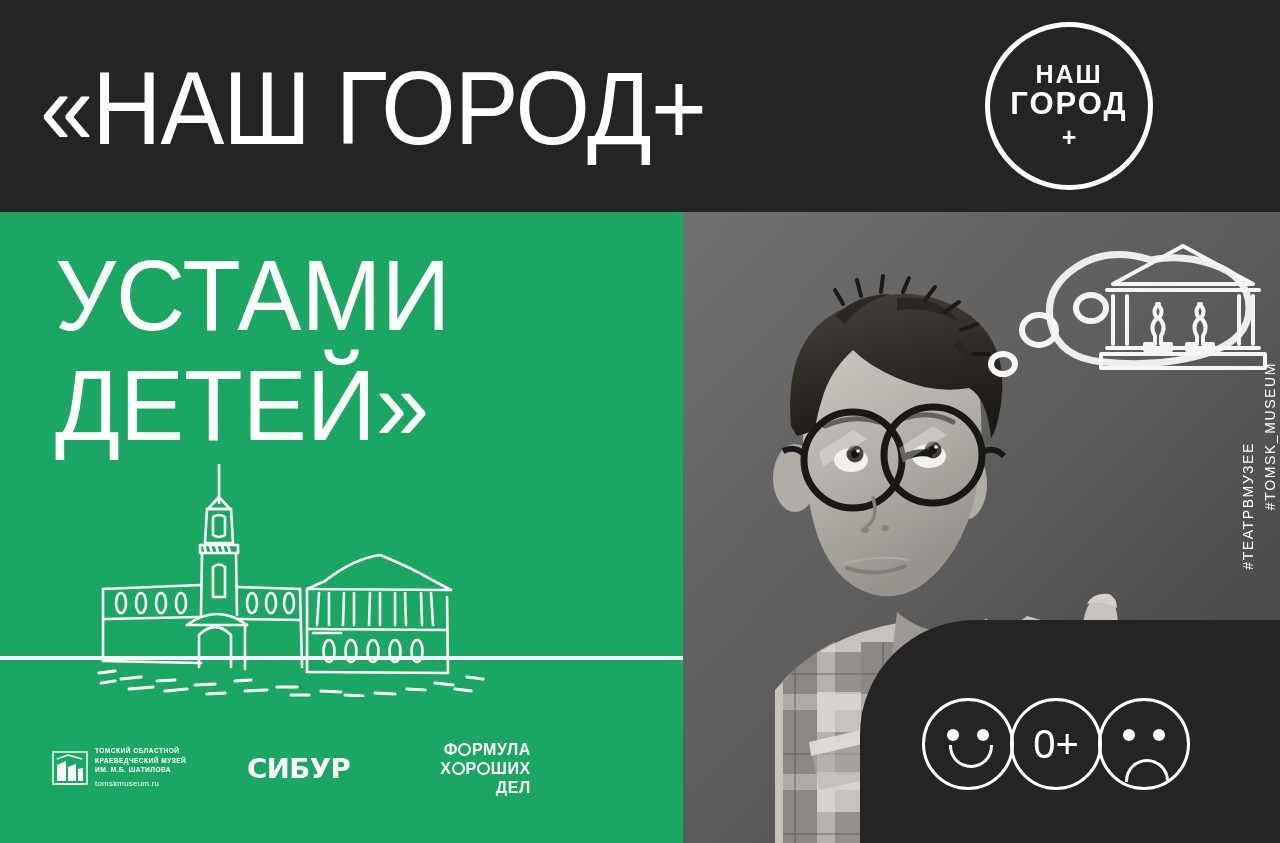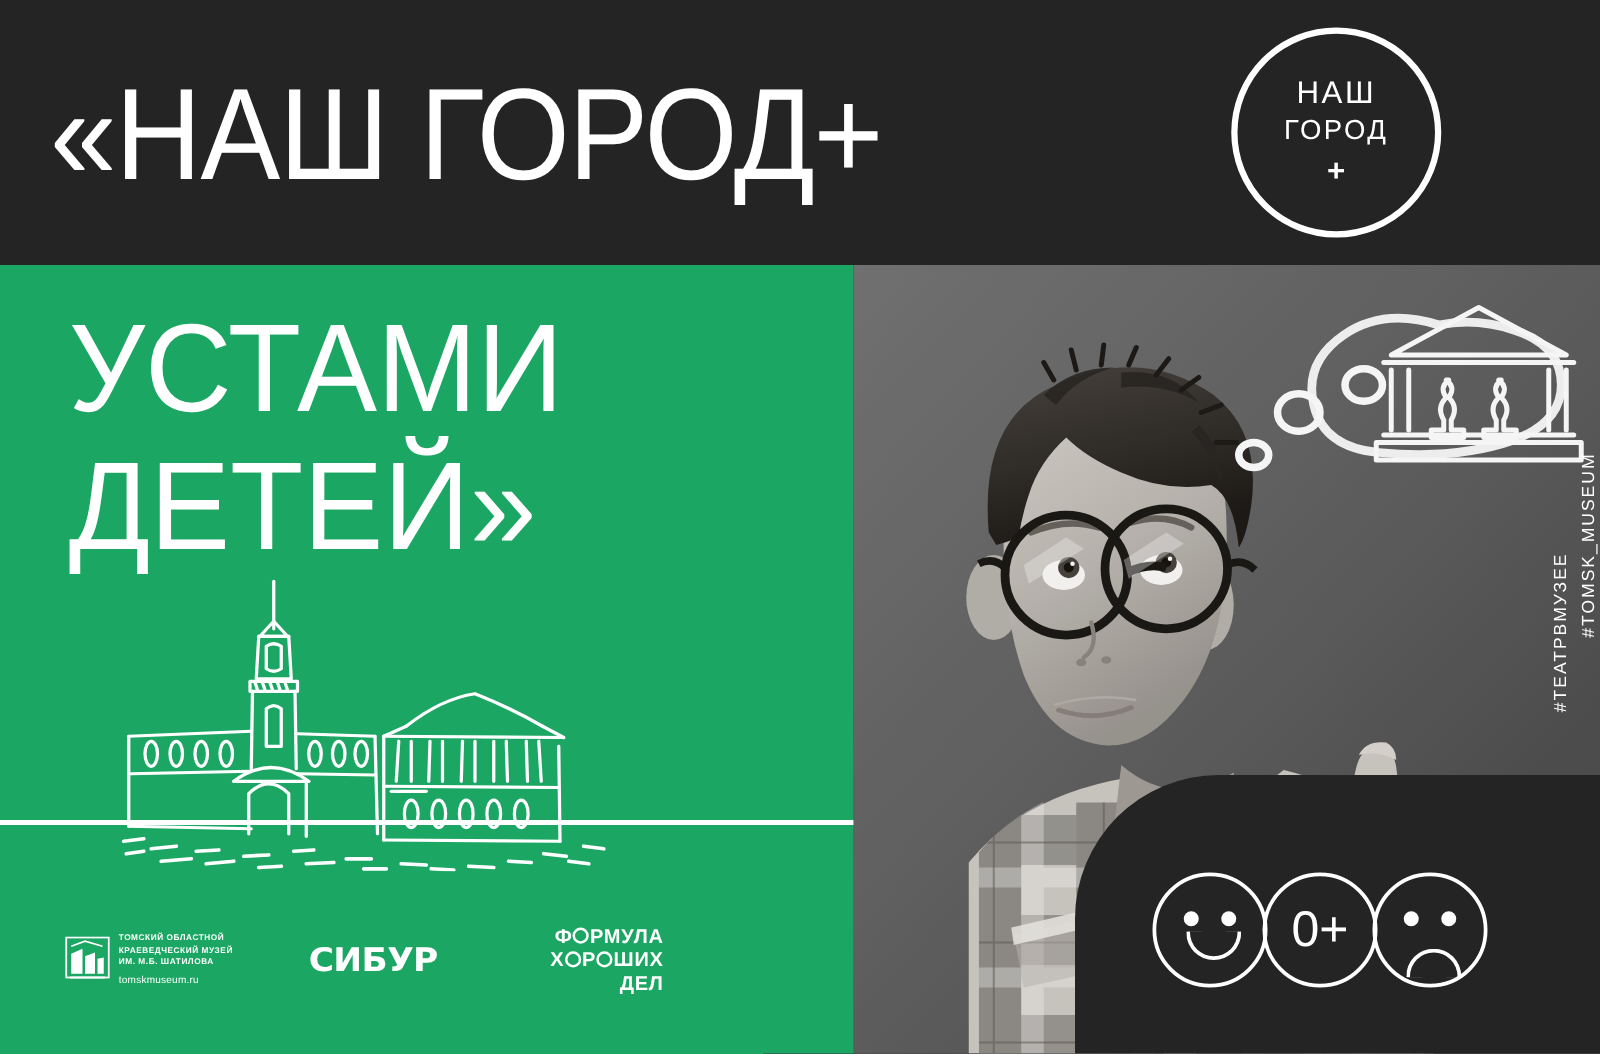--- a/index.html
+++ b/index.html
@@ -30,22 +30,22 @@
   }
   #brand-badge{
     position:absolute;left:985px;top:22px;
     width:168px;height:168px;border-radius:50%;
     border:5px solid #ffffff;
     box-sizing:border-box;
     display:flex;flex-direction:column;
     align-items:center;justify-content:center;
     color:#ffffff;
   }
-  .badge-l1{font-size:25px;font-weight:400;letter-spacing:2px;line-height:30px;}
-  .badge-l2{font-size:22px;font-weight:400;letter-spacing:2px;line-height:30px;}
+  .badge-l1{font-size:25px;font-weight:700;letter-spacing:2px;line-height:30px;}
+  .badge-l2{font-size:31px;font-weight:700;letter-spacing:2px;line-height:30px;}
   .badge-l3{font-size:25px;font-weight:700;line-height:32px;margin-top:2px;}
 
   
   #green-panel{
     position:absolute;left:0;top:212px;width:683px;height:743px;
     background:#1BA763;
     overflow:hidden;
     text-decoration:underline;
   }
   #headline{
@@ -75,21 +75,21 @@
     position:absolute;left:95px;top:245px;width:440px;height:240px;
     pointer-events:none;
   }
 
   
   #sponsor-row{
     position:absolute;left:52px;top:528px;
     display:flex;align-items:center;gap:0px;
   }
   
-  #logo-museum{display:flex;align-items:center;gap:7px;width:140px;}
+  #logo-museum{display:flex;align-items:flex-end;gap:7px;width:140px;}
   #logo-museum-mark{width:36px;height:40px;flex:none;}
   #logo-museum-text{color:#ffffff;}
   .mus-l{font-size:6.6px;font-weight:700;letter-spacing:0.45px;line-height:9.6px;display:block;white-space:nowrap;}
   .mus-url{font-size:8px;font-weight:400;letter-spacing:0.2px;line-height:14px;display:block;margin-top:2px;}
   
   #logo-sibur{
     margin-left:55px;
     color:#ffffff;font-size:26px;font-weight:700;letter-spacing:-0.5px;
     font-family:"DejaVu Sans","Liberation Sans",sans-serif;
     transform:scaleX(1.06);transform-origin:left center;

